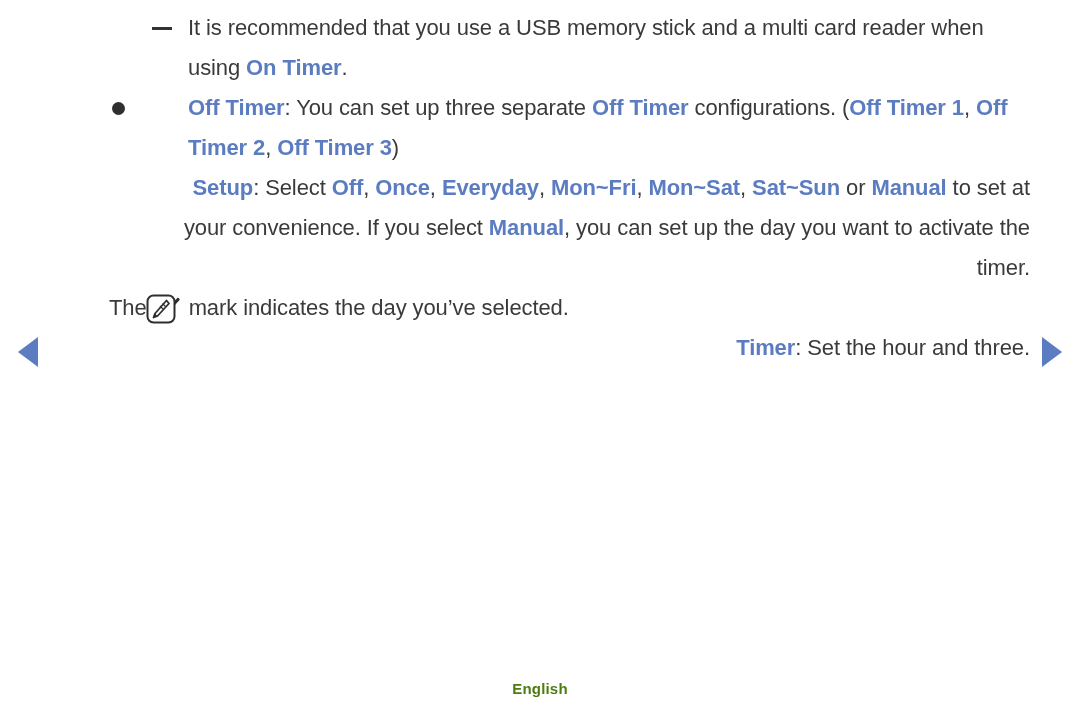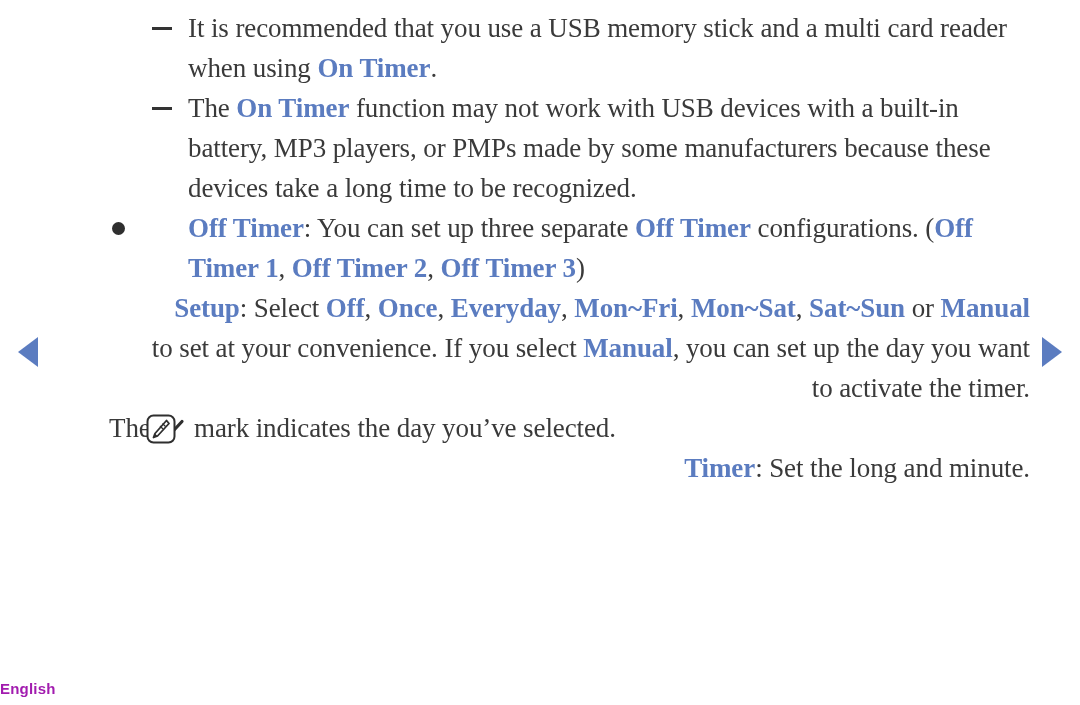--- a/index.html
+++ b/index.html
@@ -52,24 +52,23 @@
     left: 0;
     top: 0;
     width: 1080px;
     padding-top: 8px;
   }
 
   .block {
     position: relative;
     padding-left: 188px;
     padding-right: 50px;
-    font-size: 27px;
+    font-size: 22px;
     line-height: 40px;
     letter-spacing: -0.1px;
-    font-family: Liberation Serif, serif;
   }
 
   
   .marker-dash {
     position: absolute;
     left: 152px;
     top: 0;
     width: 20px;
     height: 40px;
     line-height: 40px;
@@ -137,46 +136,42 @@
     vertical-align: -3px;
     margin: 0 2px;
   }
 
   
   #footer {
     position: absolute;
     left: 0;
     bottom: 8px;
     width: 1080px;
-    text-align: left;
+    text-align: center;
     font-size: 15px;
     font-weight: bold;
-    color: #a21caf;
+    color: #4d7c0f;
     letter-spacing: 0.2px;
   }
 </style>
 </head>
 <body>
 
 <div id="page">
 
   <div id="nav-prev" class="nav-arrow"></div>
   <div id="nav-next" class="nav-arrow"></div>
 
   <div id="content">
 
     <div class="block">
       <span class="marker-dash"></span>
       <span class="blk">It is recommended that you use a USB memory stick and a multi card reader when using </span><span class="hl">On Timer</span><span class="blk">.</span>
     </div>
 
-    <div class="block">
-      <span class="marker-dash"></span>
-      <span class="blk">The </span><span class="hl">On Timer</span><span class="blk"> function may not work with USB devices with a built-in battery, MP3 players, or PMPs made by some manufacturers because these devices take a long time to be recognized.</span>
-    </div>
 
     <div class="block bullet">
       <span class="marker-dot"></span>
       <span class="hl">Off Timer</span><span class="blk">: You can set up three separate </span><span class="hl">Off Timer</span><span class="blk"> configurations. (</span><span class="hl">Off Timer 1</span><span class="blk">, </span><span class="hl">Off Timer 2</span><span class="blk">, </span><span class="hl">Off Timer 3</span><span class="blk">)</span>
     </div>
 
     <div class="block plain">
       <span class="hl">Setup</span><span class="blk">: Select </span><span class="hl">Off</span><span class="blk">, </span><span class="hl">Once</span><span class="blk">, </span><span class="hl">Everyday</span><span class="blk">, </span><span class="hl">Mon~Fri</span><span class="blk">, </span><span class="hl">Mon~Sat</span><span class="blk">, </span><span class="hl">Sat~Sun</span><span class="blk"> or </span><span class="hl">Manual</span><span class="blk"> to set at your convenience. If you select </span><span class="hl">Manual</span><span class="blk">, you can set up the day you want to activate the timer.</span>
     </div>
 
@@ -191,20 +186,20 @@
         </svg>
       </span>
       <span class="note-text">
         <span class="blk">The </span><span class="check"><svg width="26" height="22" viewBox="0 0 26 22">
               <path d="M3 11 L9.5 18 L23 3.5" fill="none" stroke="#2f2f2f" stroke-width="3.2" stroke-linecap="round" stroke-linejoin="round"></path>
             </svg></span><span class="blk"> mark indicates the day you’ve selected.</span>
       </span>
     </div>
 
     <div class="block plain">
-      <span class="hl">Timer</span><span class="blk">: Set the long and minute.</span>
+      <span class="hl">Timer</span><span class="blk">: Set the hour and three.</span>
     </div>
 
   </div>
 
   <div id="footer">English</div>
 
 </div>
 
 </body></html>

